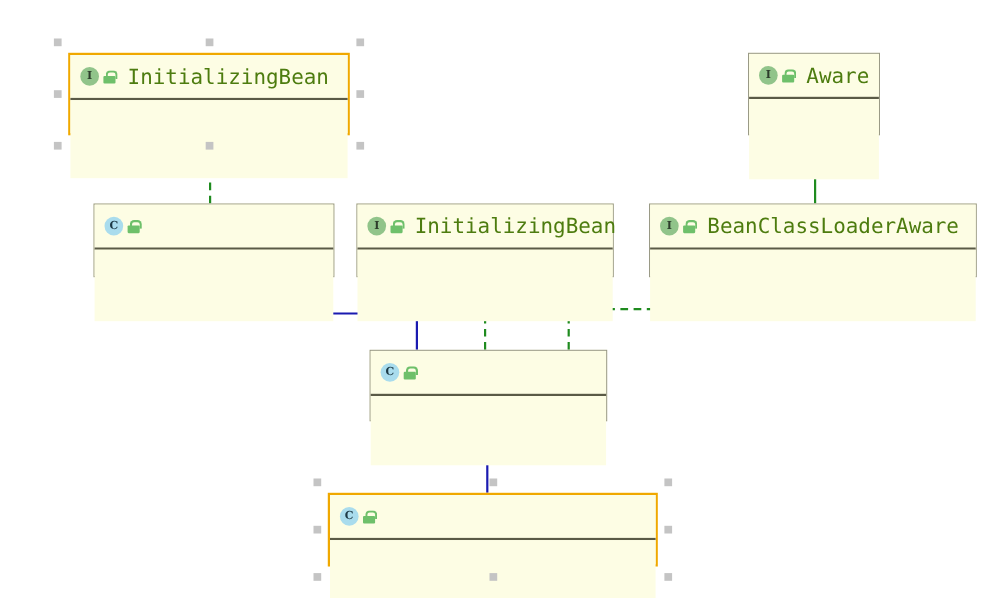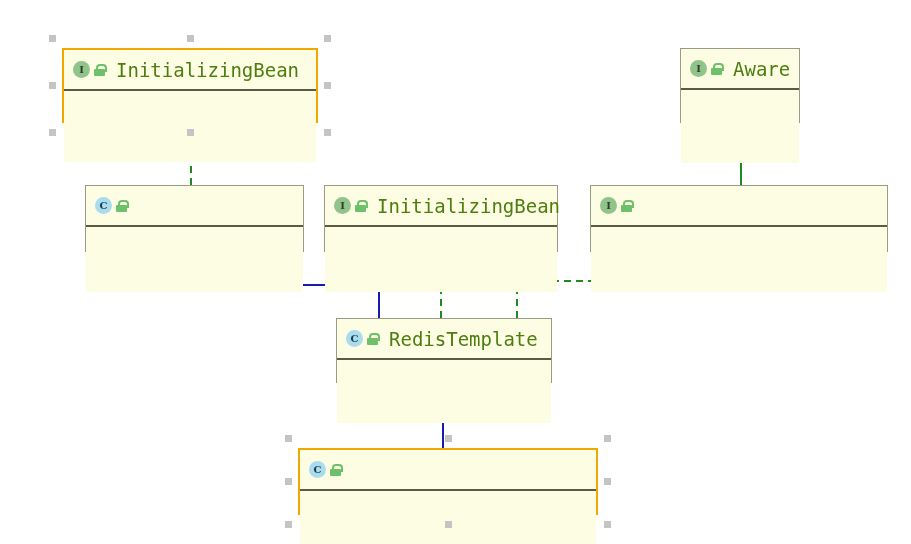--- a/index.html
+++ b/index.html
@@ -146,31 +146,31 @@
         </div>
         <div class="body-row"></div>
       </div>
       <div class="node" style="left: 590px; top: 185px; width: 298px; height: 67px;">
         <div class="title-row">
           <span class="kind iface">I</span>
           <span class="lock">
             <span class="shackle"></span>
             <span class="bodyb"></span>
           </span>
+          <span class="name">BeanClassLoaderAware</span>
         </div>
         <div class="body-row"></div>
       </div>
       <div class="node" style="left: 336px; top: 318px; width: 216px; height: 65px;">
         <div class="title-row">
           <span class="kind cls">C</span>
           <span class="lock">
             <span class="shackle"></span>
             <span class="bodyb"></span>
           </span>
-          <span class="name">RedisTemplate</span>
         </div>
         <div class="body-row"></div>
       </div>
       <div class="node selected" style="left: 298px; top: 448px; width: 300px; height: 67px;">
         <div class="title-row">
           <span class="kind cls">C</span>
           <span class="lock">
             <span class="shackle"></span>
             <span class="bodyb"></span>
           </span>

